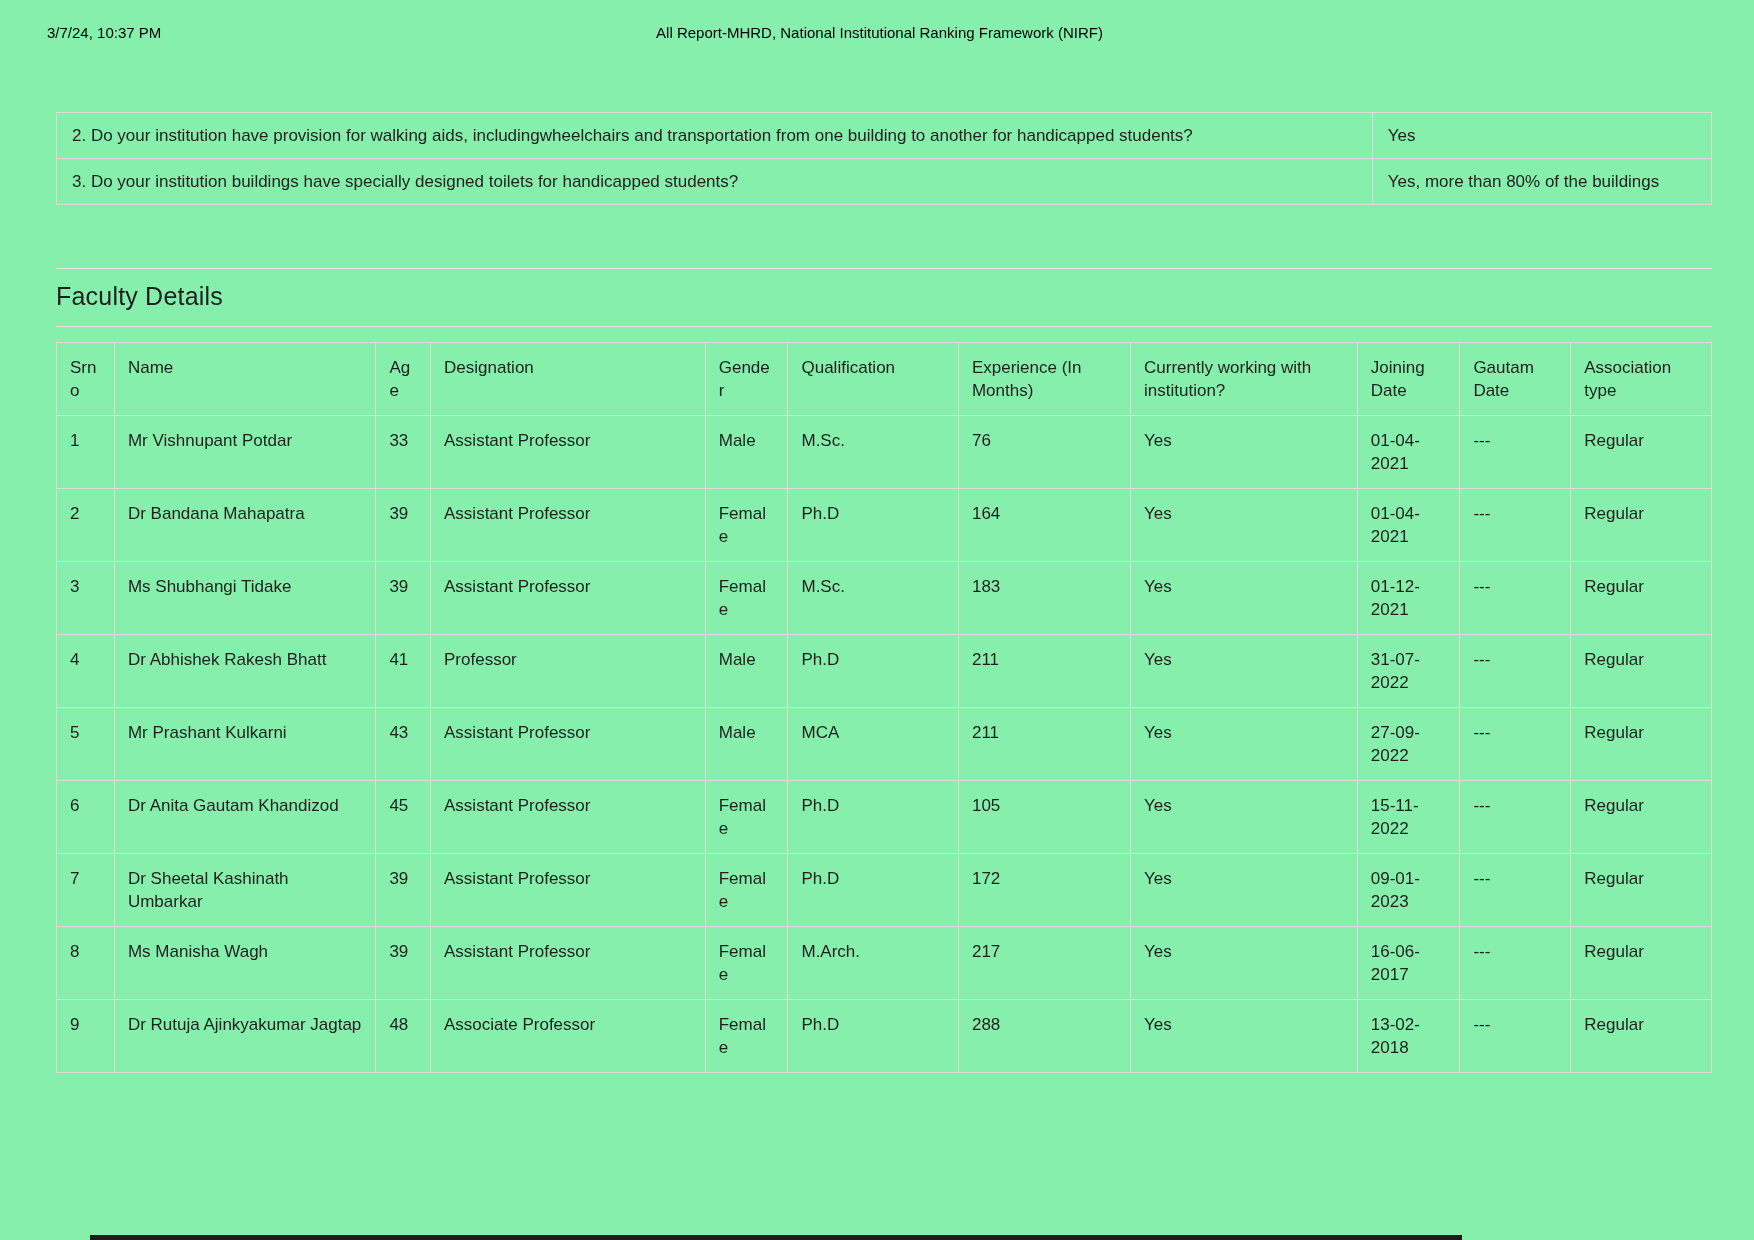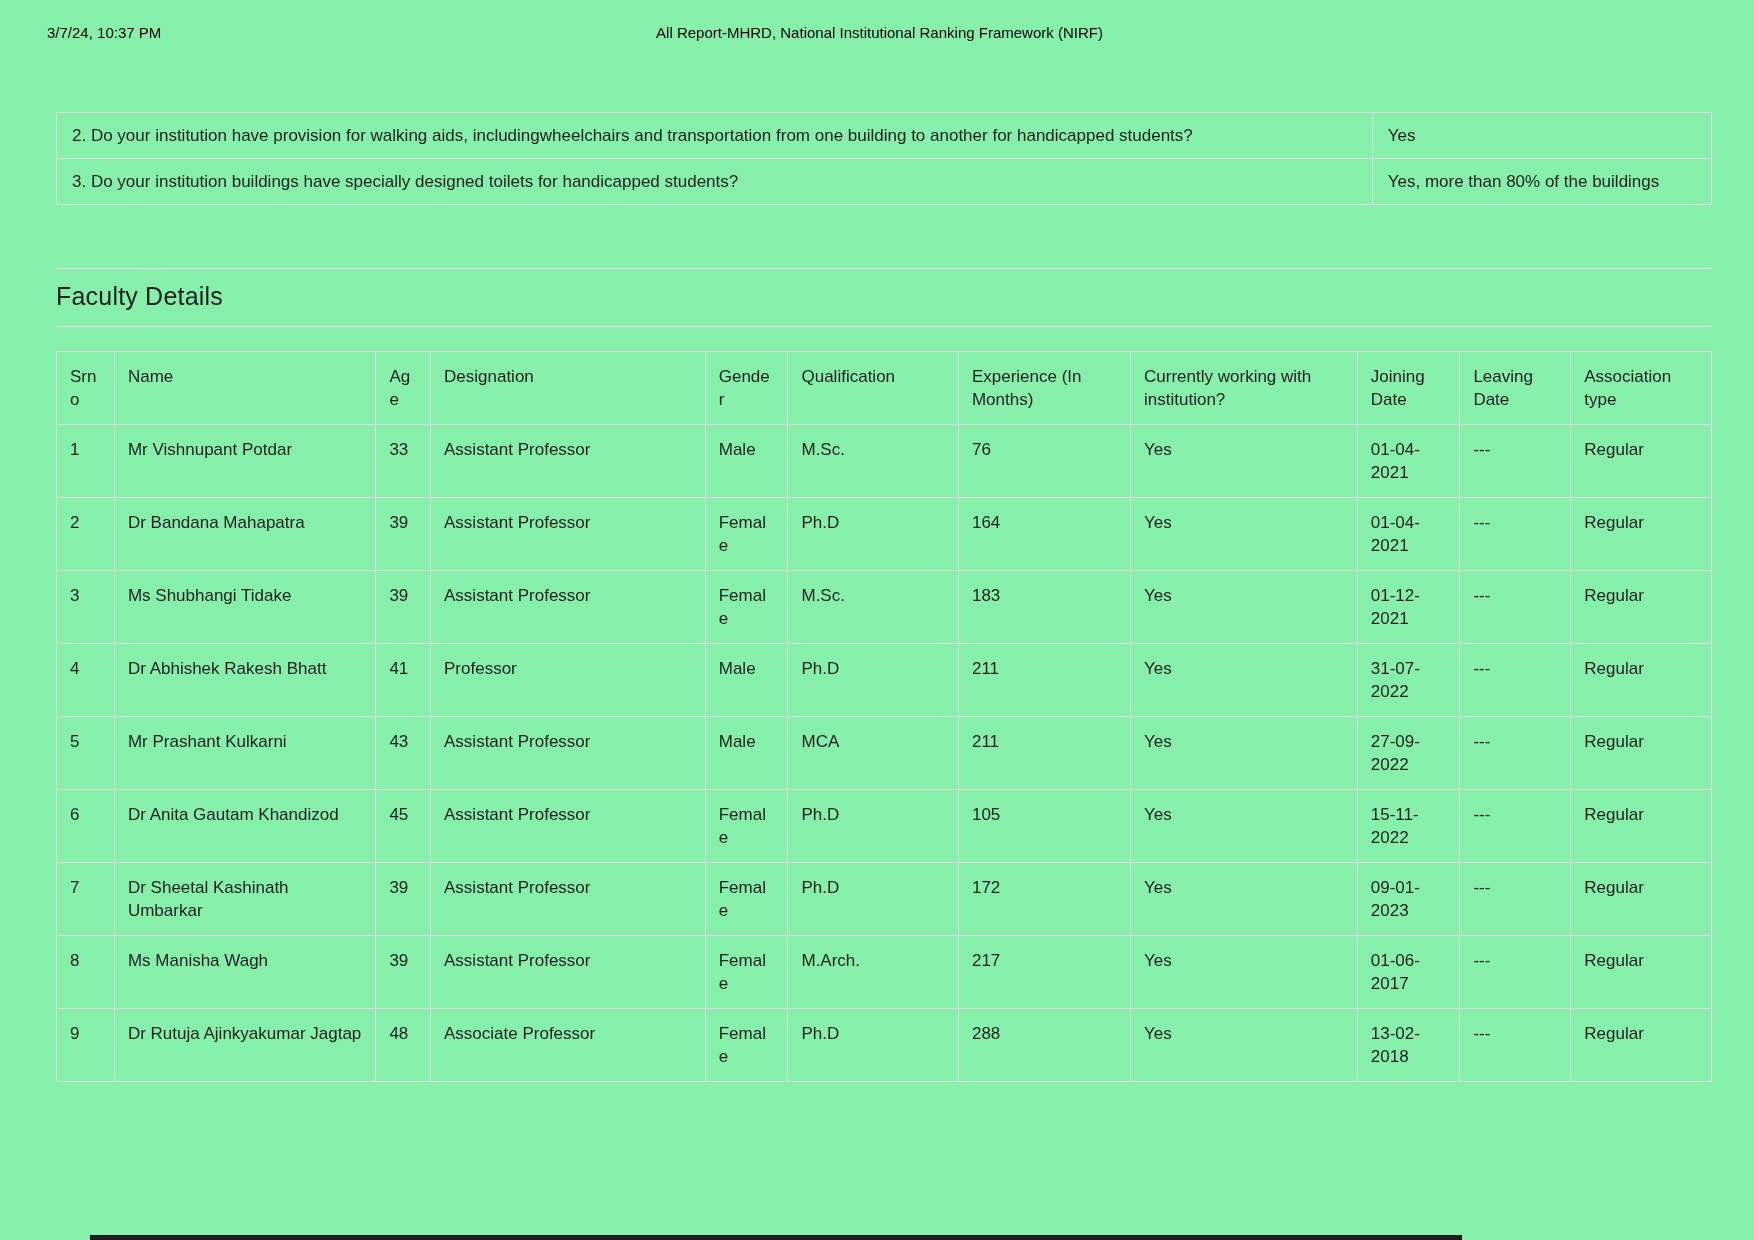--- a/index.html
+++ b/index.html
@@ -47,21 +47,21 @@
   
   .hr { border: none; border-top: 1px solid #e7e7e7; margin: 0; }
   .hr-above { margin-top: 63px; }
   .section-title {
     font-size: 25px; font-weight: 400; color: #1f1f1f;
     margin: 13px 0 15px 0; letter-spacing: 0.2px;
   }
 
   
   table.ftable {
-    width: 100%; border-collapse: collapse; margin-top: 24px;
+    width: 100%; border-collapse: collapse; margin-top: 15px;
     font-size: 17px; line-height: 23px; table-layout: fixed;
   }
   table.ftable th, table.ftable td {
     border: 1px solid #dcdcdc; padding: 13px; vertical-align: top;
     text-align: left; font-weight: 400; overflow-wrap: break-word;
   }
   table.ftable th { height: 60px; }
   table.ftable td { height: 46px; }
 
   .col-srno        { width: 3.5%;  }
@@ -112,21 +112,21 @@
         <tr>
           <th class="col-srno">Srno</th>
           <th class="col-name">Name</th>
           <th class="col-age">Age</th>
           <th class="col-designation">Designation</th>
           <th class="col-gender">Gender</th>
           <th class="col-qual">Qualification</th>
           <th class="col-exp">Experience (In Months)</th>
           <th class="col-current">Currently working with institution?</th>
           <th class="col-joining">Joining Date</th>
-          <th class="col-leaving">Leaving Date</th>
+          <th class="col-leaving">Gautam Date</th>
           <th class="col-assoc">Association type</th>
         </tr>
       </thead>
       <tbody>
 
           <tr>
             <td>1</td>
             <td>Mr Vishnupant Potdar</td>
             <td>33</td>
             <td>Assistant Professor</td>
@@ -225,21 +225,21 @@
 
           <tr>
             <td>8</td>
             <td>Ms Manisha Wagh</td>
             <td>39</td>
             <td>Assistant Professor</td>
             <td>Female</td>
             <td>M.Arch.</td>
             <td>217</td>
             <td>Yes</td>
-            <td>01-06-2017</td>
+            <td>16-06-2017</td>
             <td>---</td>
             <td>Regular</td>
           </tr>
 
           <tr>
             <td>9</td>
             <td>Dr Rutuja Ajinkyakumar Jagtap</td>
             <td>48</td>
             <td>Associate Professor</td>
             <td>Female</td>

